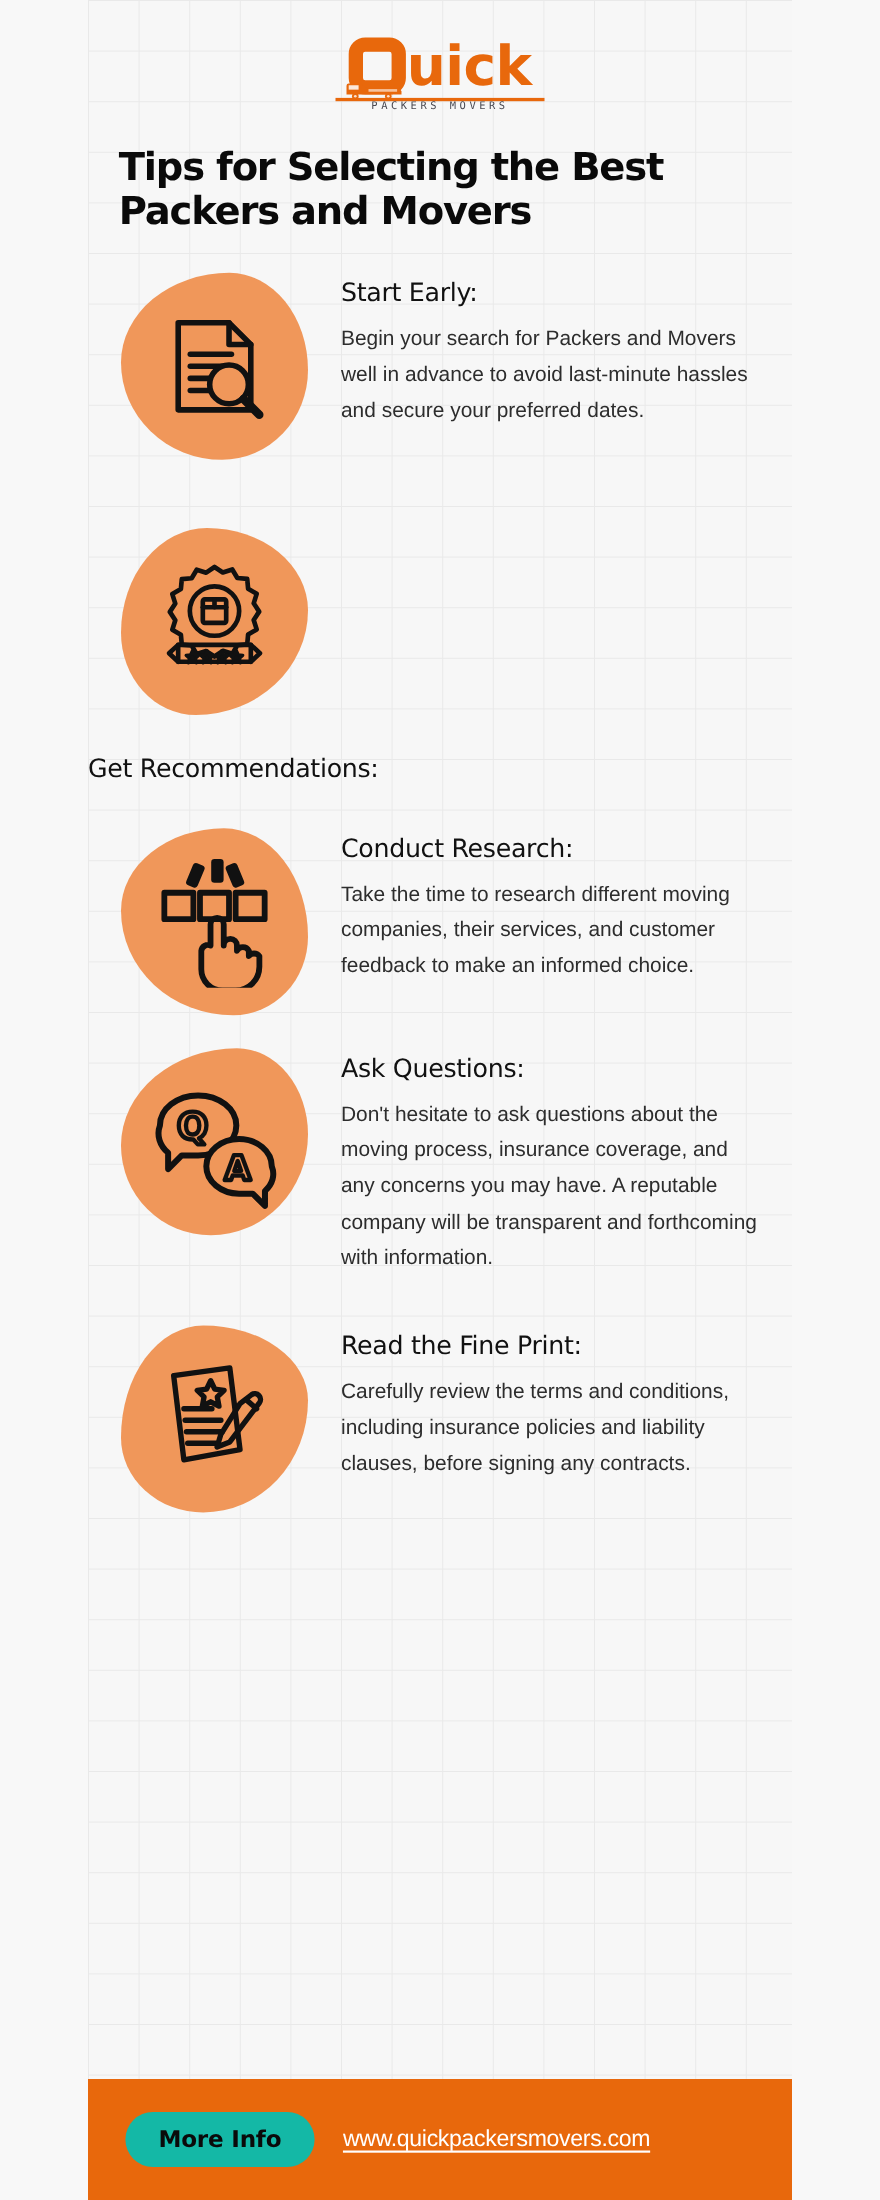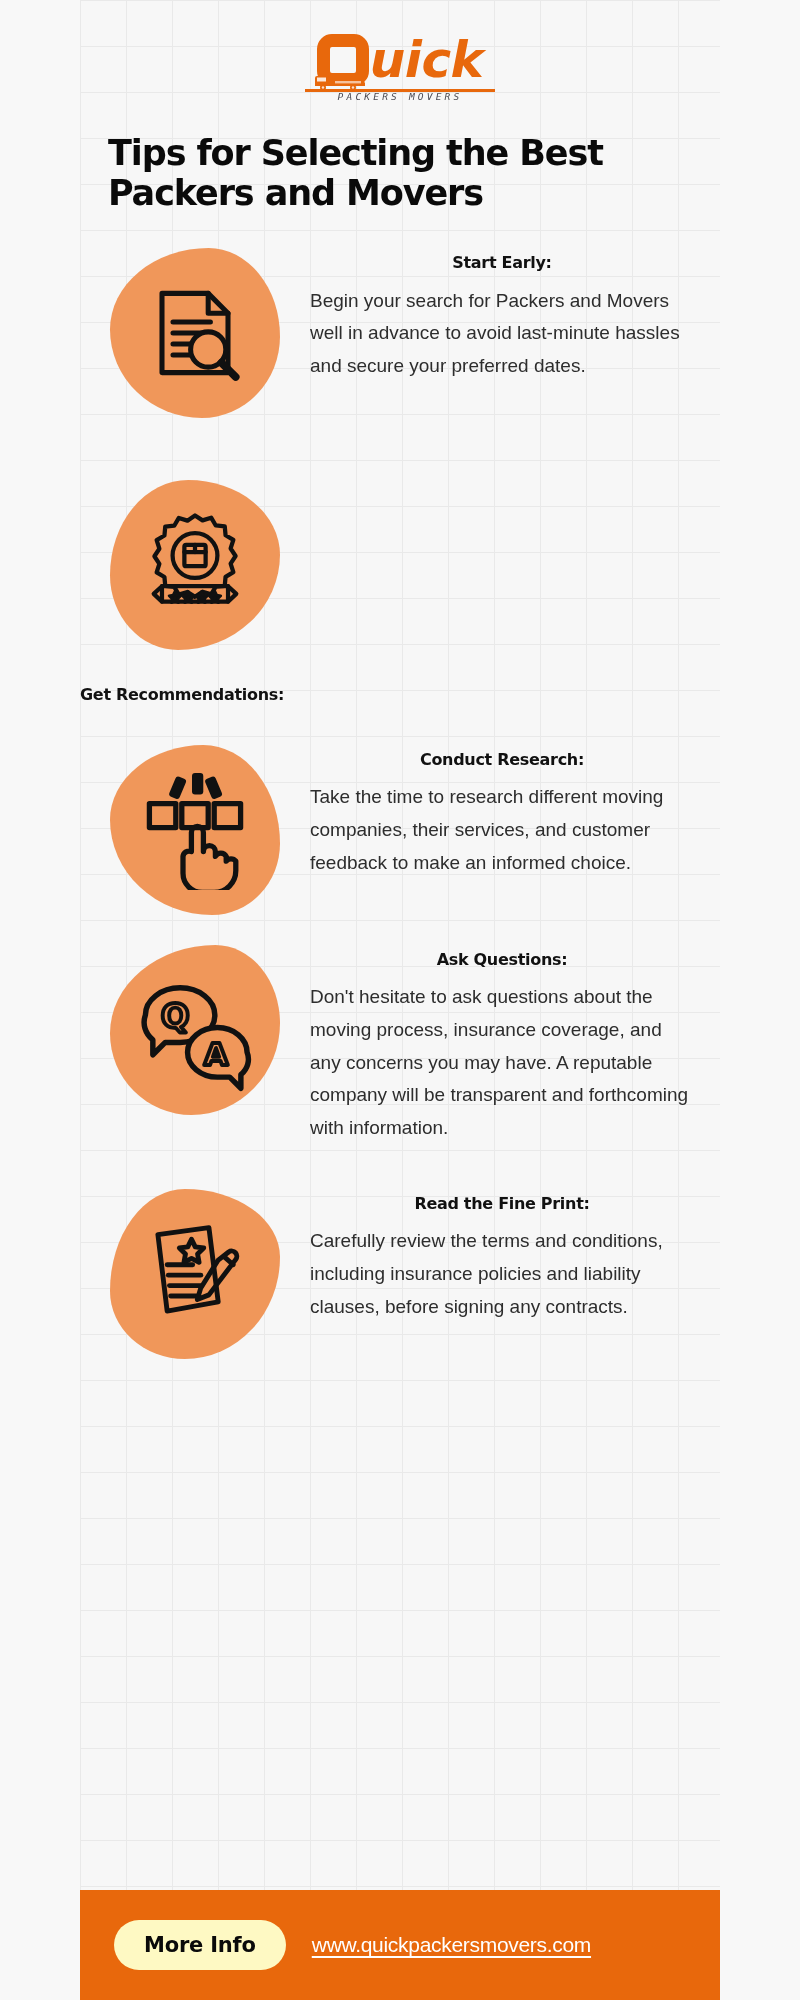--- a/index.html
+++ b/index.html
@@ -31,21 +31,20 @@
   
   .logo-block {
     margin-top:34px;
     text-align:center;
     position:relative;
   }
   .logo-wordmark {
     position:relative;
     display:inline-block;
     line-height:1;
-    font-style:italic;
   }
   .logo-row {
     display:flex;
     align-items:center;
     justify-content:center;
     gap:1px;
   }
   .logo-q {
     position:relative;
     width:52px; height:52px;
@@ -129,28 +128,27 @@
   .blob.v4::before { border-radius:62% 38% 52% 48% / 52% 46% 54% 48%; }
   .blob.v5::before { border-radius:44% 56% 56% 44% / 60% 40% 60% 40%; }
   .blob svg { position:relative; z-index:2; }
 
   .tip-body {
     flex:1 1 auto;
     padding-right:26px;
     padding-top:6px;
   }
   .tip-heading {
-    font-size:16px;
-    font-weight:700;
+    font-size:23px;
+    font-weight:400;
     letter-spacing:-0.3px;
     color:#111;
     line-height:1.17;
     margin-bottom:12px;
     font-family:"DejaVu Sans", sans-serif;
-    text-align:center;
   }
   .tip-text {
     font-size:19px;
     line-height:1.72;
     color:#2d2d2d;
     font-family:"Liberation Sans", sans-serif;
   }
 
   
   .footer {
@@ -158,21 +156,21 @@
     left:0; bottom:0;
     width:640px;
     height:110px;
     background:#E8680C;
     display:flex;
     align-items:center;
     padding-left:34px;
     gap:26px;
   }
   .more-info-btn {
-    background:#fef9c3;
+    background:#14b8a6;
     color:#0a0a0a;
     font-size:21px;
     font-weight:700;
     padding:13px 30px;
     border-radius:40px;
     letter-spacing:-0.2px;
     font-family:"DejaVu Sans", sans-serif;
     white-space:nowrap;
   }
   .site-url {

